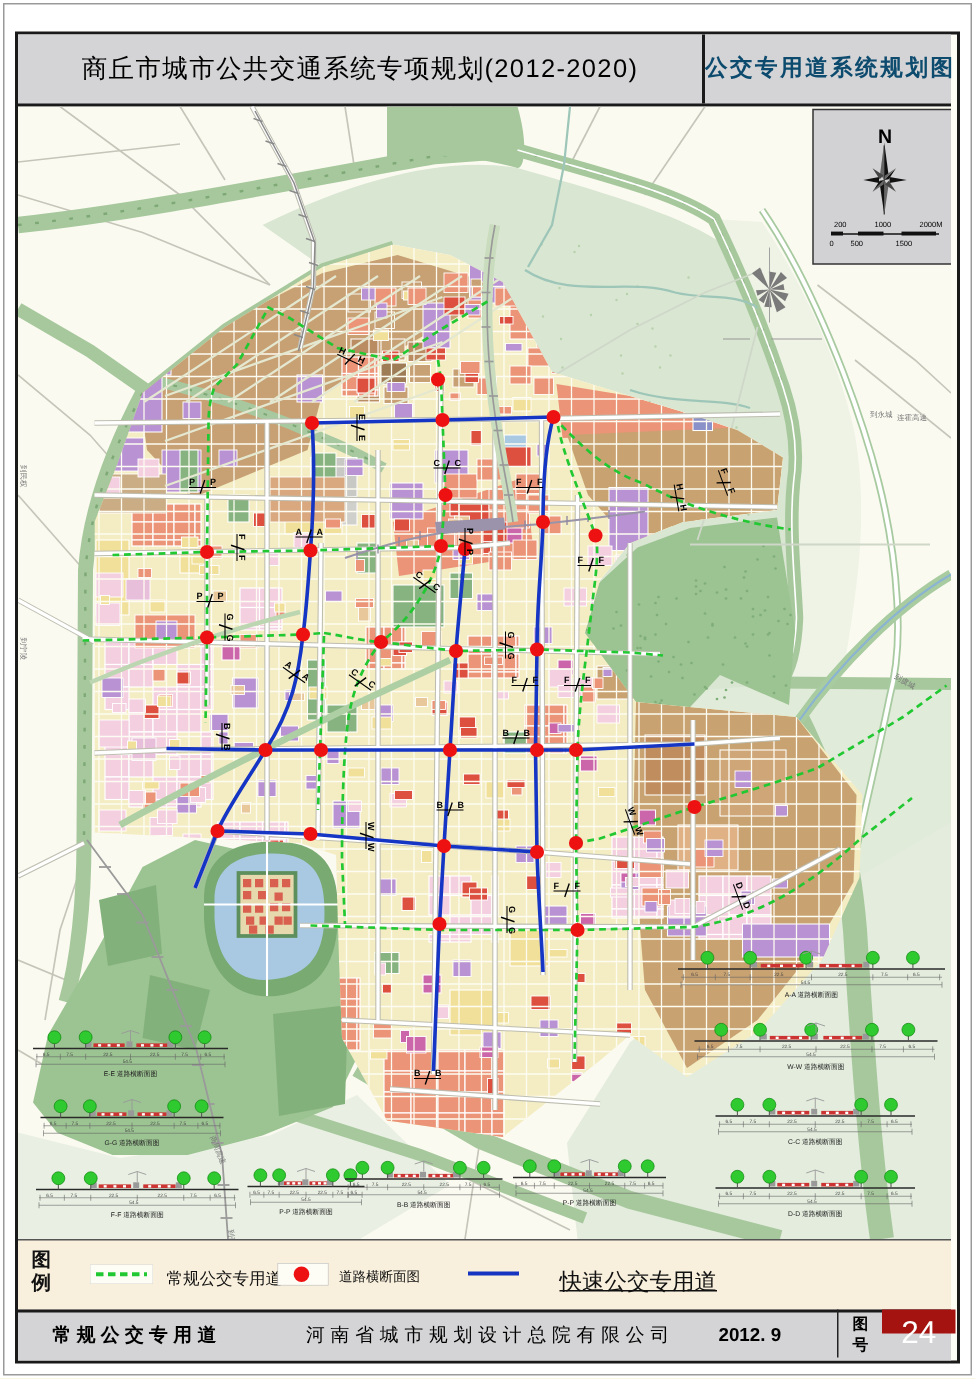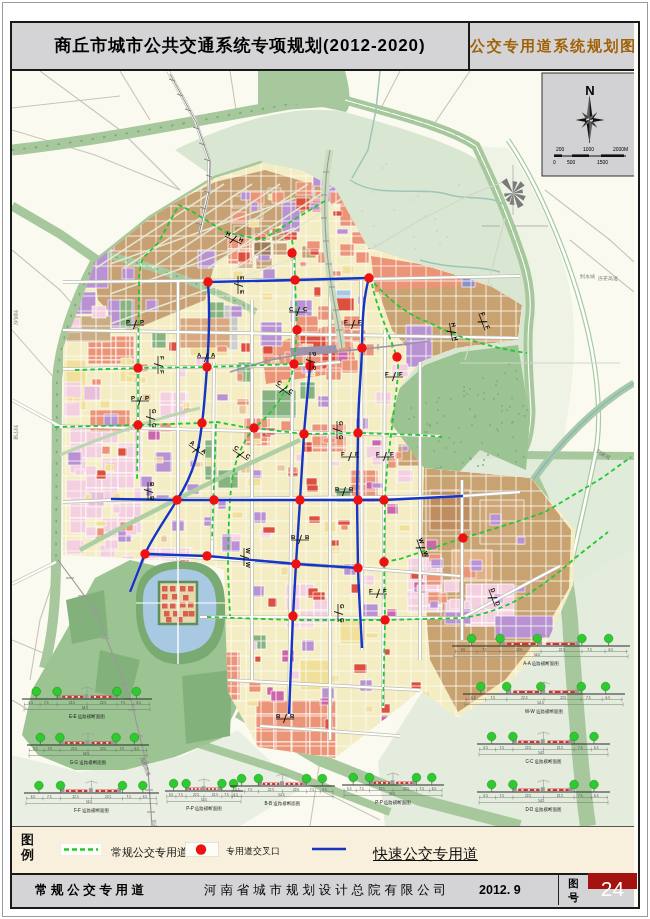--- a/index.html
+++ b/index.html
@@ -10,41 +10,41 @@
 <body>
 
 <div class="abs" style="left:2px;top:2px;width:644px;height:913px;border:1px solid #9a9a9a;"></div>
 
 <div class="abs" style="left:10px;top:21px;width:626px;height:884px;border:2px solid #1a1a1a;background:#fdfcf5;"></div>
 
 <div class="abs" style="left:12px;top:23px;width:622px;height:46px;background:#d4d4d6;border-bottom:2px solid #1a1a1a;"></div>
 
 <div class="abs" style="left:468px;top:23px;width:2px;height:46px;background:#1a1a1a;"></div>
 
-<div class="abs" style="left:12px;top:23px;width:456px;height:46px;line-height:46px;text-align:center;font-size:17px;font-weight:bold;color:#000;letter-spacing:0.9px;">商丘市城市公共交通系统专项规划(2012-2020)</div>
-
-<div class="abs" style="left:470px;top:23px;width:164px;height:46px;line-height:46px;text-align:center;font-size:15px;font-weight:bold;color:#a16207;letter-spacing:1.7px;white-space:nowrap;">公交专用道系统规划图</div>
+<div class="abs" style="left:12px;top:23px;width:456px;height:46px;line-height:46px;text-align:center;font-size:17px;font-weight:normal;color:#000;letter-spacing:0.9px;">商丘市城市公共交通系统专项规划(2012-2020)</div>
+
+<div class="abs" style="left:470px;top:23px;width:164px;height:46px;line-height:46px;text-align:center;font-size:15px;font-weight:bold;color:#0c4a6e;letter-spacing:1.7px;white-space:nowrap;">公交专用道系统规划图</div>
 
 <div class="abs" style="left:12px;top:826px;width:622px;height:47px;background:#f8efdc;border-top:1px solid #555;"></div>
 
 <div class="abs" style="left:21px;top:832px;width:18px;font-size:13px;font-weight:bold;color:#111;line-height:15px;">图<br>例</div>
 
 <svg class="abs" style="left:60px;top:843px;" width="42" height="13">
     <rect x="0" y="0" width="42" height="13" fill="#fdfdf6" stroke="#cccccc" stroke-width="0.5"></rect>
     <line x1="4" y1="6.5" x2="38" y2="6.5" stroke="#22c832" stroke-width="2.6" stroke-dasharray="5,3"></line>
   </svg>
 
 <div class="abs" style="left:111px;top:845px;font-size:11px;color:#111;">常规公交专用道</div>
 
 <svg class="abs" style="left:185px;top:842px;" width="34" height="15">
     <rect x="0" y="0" width="34" height="15" fill="#fdfdf6" stroke="#bbbbbb" stroke-width="0.8"></rect>
     <circle cx="16" cy="7.5" r="5.2" fill="#ee1111"></circle>
   </svg>
 
-<div class="abs" style="left:226px;top:845px;font-size:9px;color:#111;">专用道交叉口</div>
+<div class="abs" style="left:226px;top:845px;font-size:9px;color:#111;">道路横断面图</div>
 
 <svg class="abs" style="left:310px;top:844px;" width="38" height="10">
     <line x1="2" y1="5" x2="36" y2="5" stroke="#1535c0" stroke-width="2.6"></line>
   </svg>
 
 <div class="abs" style="left:373px;top:845px;font-size:15px;color:#111;text-decoration:underline;">快速公交专用道</div>
 
 <div class="abs" style="left:12px;top:873px;width:622px;height:32px;background:#d4d4d6;border-top:2px solid #1a1a1a;"></div>
 
 <div class="abs" style="left:35px;top:882px;font-size:12.5px;font-weight:bold;color:#000;letter-spacing:3.6px;">常规公交专用道</div>

